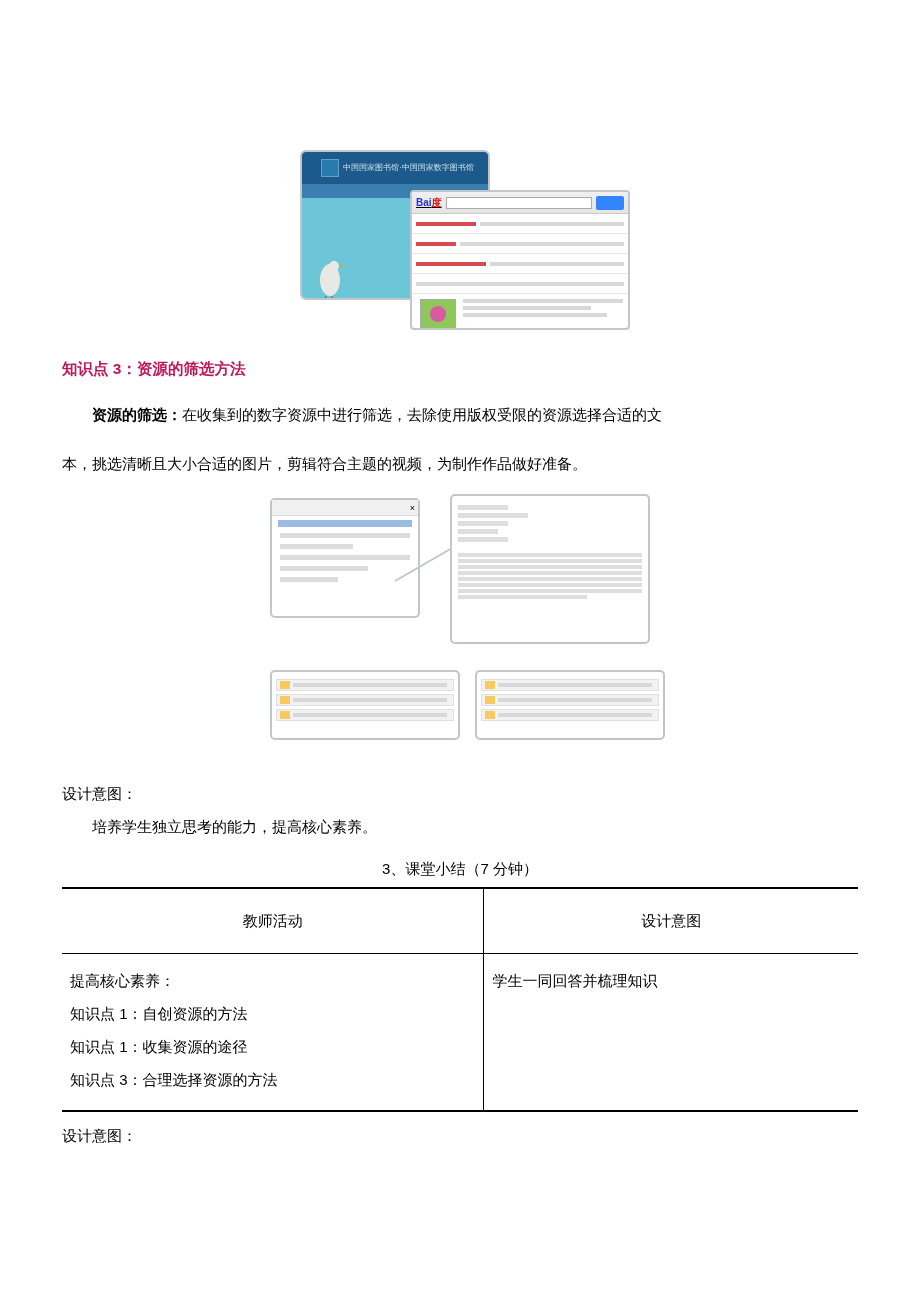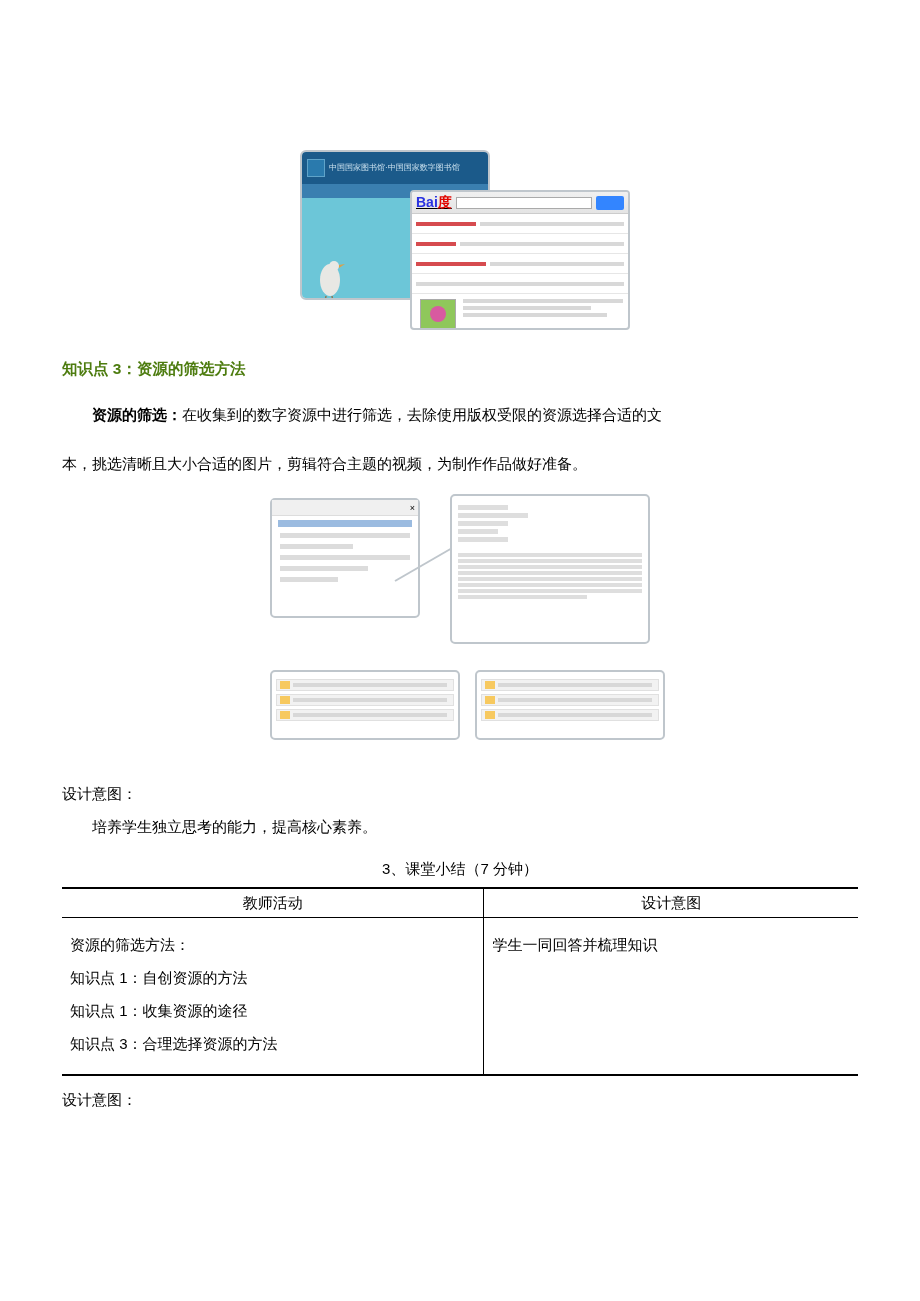--- a/index.html
+++ b/index.html
@@ -31,21 +31,21 @@
       background: #fff;
       overflow: hidden;
     }
     .fig1-back-header {
       height: 32px;
       background: #1b5a8a;
       display: flex;
       align-items: center;
       font-size: 8px;
       color: #c9e0ee;
-      padding-left: 5px;
+      padding-left: 19px;
     }
     .fig1-back-header .logo {
       width: 18px; height: 18px;
       background: #2a7aad;
       margin-right: 4px;
       border: 1px solid #5fa3c9;
     }
     .fig1-back-nav {
       height: 14px;
       background: #3a7fb0;
@@ -70,21 +70,21 @@
     }
     .fig1-front-top {
       height: 22px;
       background: linear-gradient(#f0f0f0,#e4e4e4);
       border-bottom: 1px solid #ccc;
       display: flex;
       align-items: center;
       padding: 0 4px;
       font-size: 8px;
     }
-    .baidu-logo { font-size: 14px; font-weight: bold; text-decoration: underline; }
+    .baidu-logo { font-size: 10px; font-weight: bold; text-decoration: underline; }
     .baidu-logo .b1{color:#2932e1;} .baidu-logo .b2{color:#e10601;}
     .search-slot {
       flex:1; height:12px; background:#fff; border:1px solid #aaa; margin:0 4px;
     }
     .btn-blue {
       width:28px; height:14px; background:#3385ff; border-radius:2px;
     }
     .fig1-rows .row {
       height: 20px; border-bottom: 1px solid #e6e6e6;
       display:flex; align-items:center; padding:0 4px;
@@ -94,21 +94,21 @@
     .thumb {
       width:36px; height:30px; background:#b7e27a; margin:3px;
       border:1px solid #aaa; display:inline-block; vertical-align:top;
     }
     .thumb-lines {
       display:inline-block; vertical-align:top; width:160px;
     }
     .thumb-lines .tl{ height:4px; background:#d8d8d8; margin:3px 0;}
 
     .heading-red {
-      color: #4d7c0f;
+      color: #be185d;
       font-weight: bold;
       margin: 18px 0 14px 0;
       font-size: 15.5px;
     }
     .para {
       margin: 16px 0;
       line-height: 2.2;
       text-indent: 2em;
     }
     .bold { font-weight: bold; }
@@ -190,21 +190,21 @@
     table.activity {
       width: 100%;
       border-collapse: collapse;
       margin-top: 4px;
     }
     table.activity th {
       border-top: 2px solid #000;
       border-bottom: 1px solid #000;
       font-weight: normal;
       text-align: center;
-      padding: 2px 8px;
+      padding: 20px 8px;
       font-size: 15px;
     }
     table.activity td {
       border-bottom: 2px solid #000;
       vertical-align: top;
       padding: 10px 8px 14px 8px;
       font-size: 15px;
       line-height: 2.2;
     }
     table.activity td.left { width: 53%; border-right: 1px solid #000; }
@@ -350,21 +350,21 @@
 <table class="activity">
   <thead>
     <tr>
       <th class="left">教师活动</th>
       <th>设计意图</th>
     </tr>
   </thead>
   <tbody>
     <tr>
       <td class="left">
-        <div>资源的筛选方法：</div>
+        <div>提高核心素养：</div>
         <div>知识点 1：自创资源的方法</div>
         <div>知识点 1：收集资源的途径</div>
         <div>知识点 3：合理选择资源的方法</div>
       </td>
       <td>学生一同回答并梳理知识</td>
     </tr>
   </tbody>
 </table>
 
 <div class="after-table">

